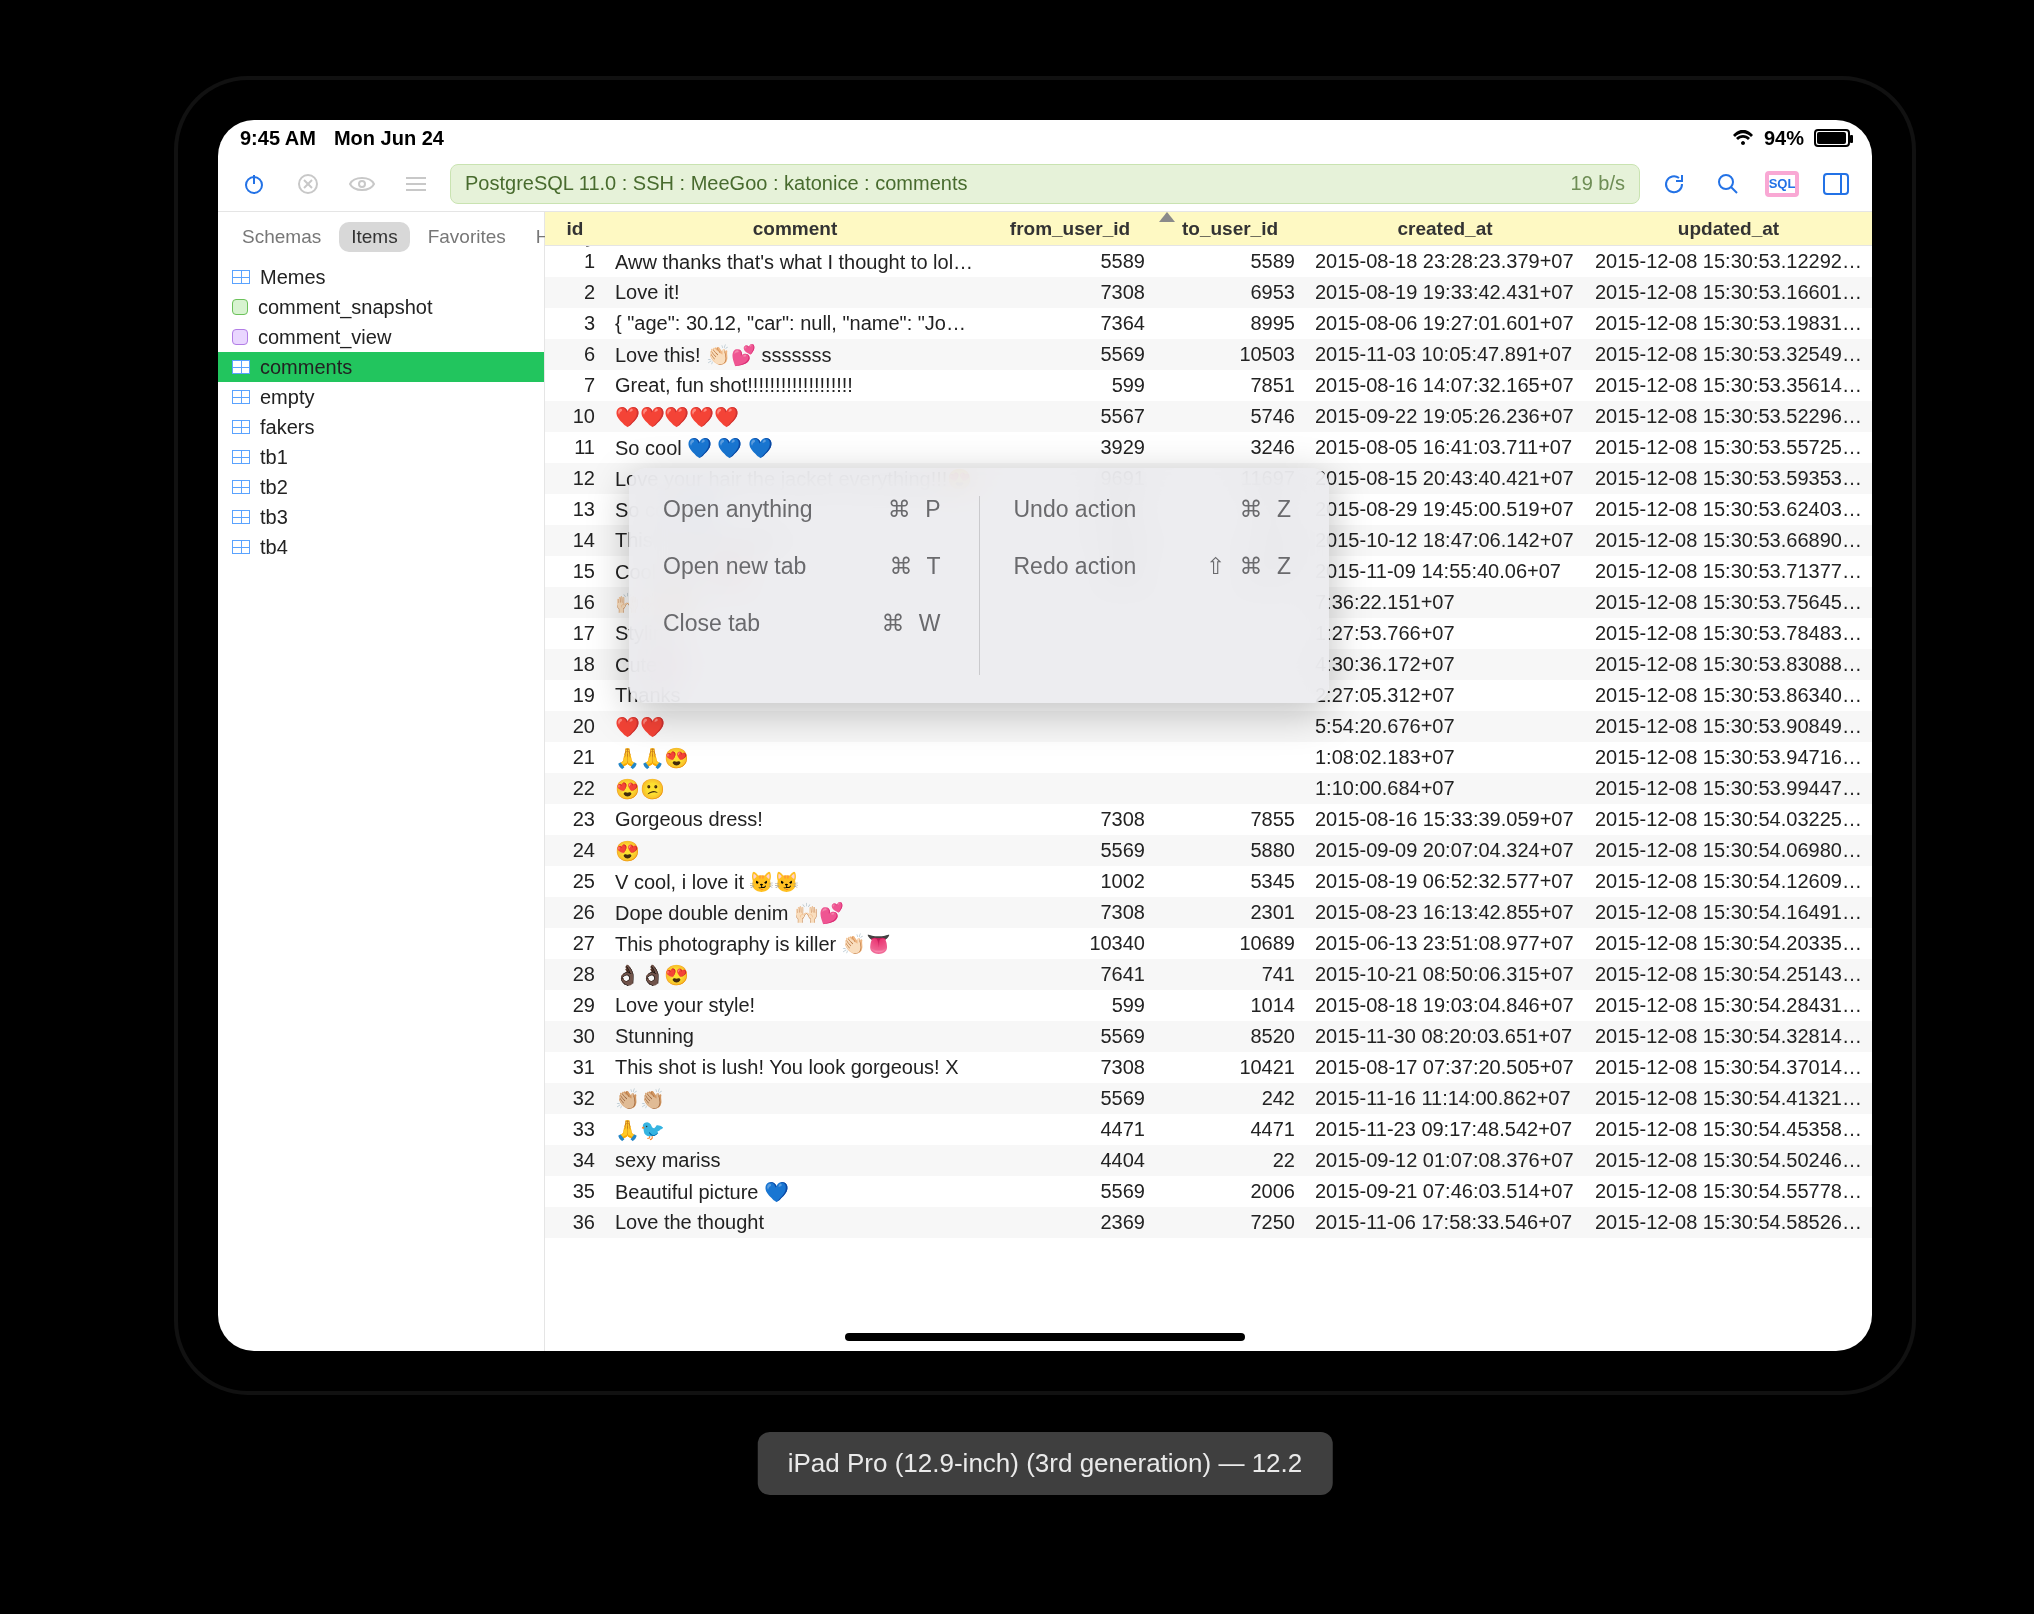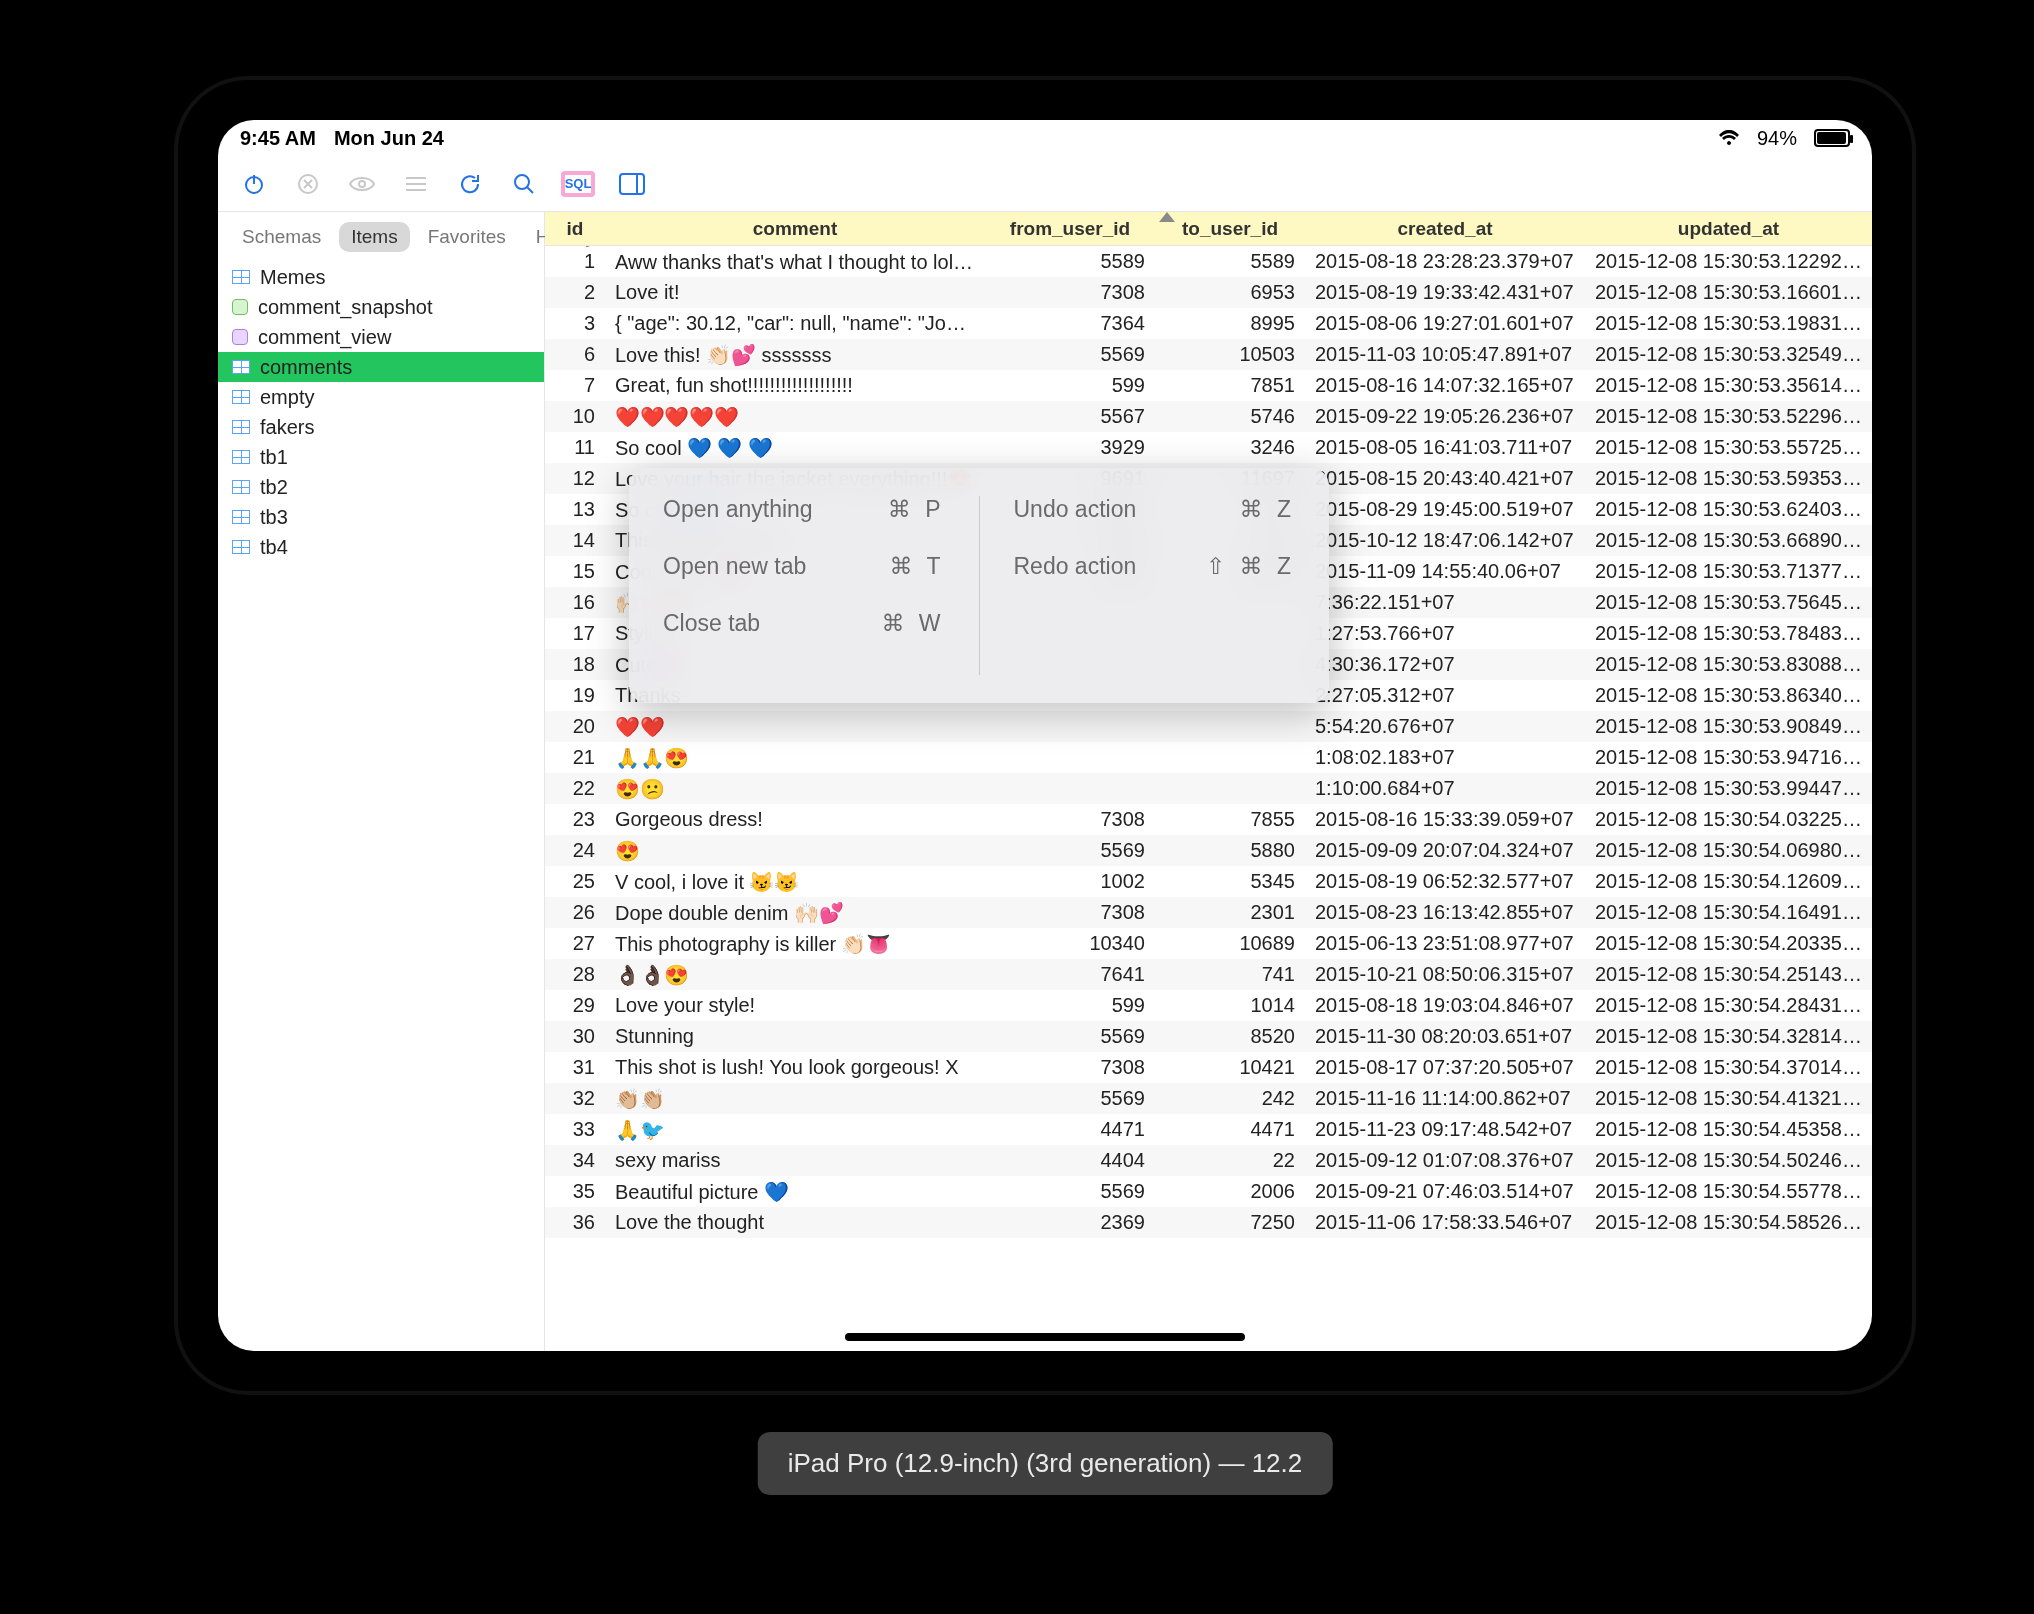--- a/index.html
+++ b/index.html
@@ -10,21 +10,21 @@
     background:#000; border-radius: 70px; padding: 40px;
     box-shadow: 0 0 0 4px #111, 0 30px 60px rgba(0,0,0,.6);
   }
   .screen {
     width: 100%; height: 100%; background:#fff; border-radius: 36px; overflow: hidden;
     display:flex; flex-direction: column; position: relative;
   }
   
   .statusbar { height: 36px; display:flex; align-items:center; justify-content:space-between; padding: 0 22px; font-size: 20px; color:#000; }
   .statusbar .left { display:flex; gap: 18px; font-weight: 600; }
-  .statusbar .right { display:flex; align-items:center; gap: 17px; font-weight: 400; text-align: right; }
+  .statusbar .right { display:flex; align-items:center; gap: 10px; font-weight: 700; text-align: right; }
   .wifi-icon { display:inline-block; }
   .battery-shell { width: 36px; height: 18px; border: 2px solid #000; border-radius: 4px; position: relative; }
   .battery-shell::after { content:""; position:absolute; right:-5px; top:4px; width:3px; height:8px; background:#000; border-radius: 1px;}
   .battery-fill { position:absolute; left:1px; top:1px; bottom:1px; width: 90%; background:#000; border-radius:2px; }
   
   .toolbar { height: 56px; display:flex; align-items:center; gap: 14px; padding: 0 16px; border-bottom: 1px solid #e5e5e5; }
   .tbtn { width: 40px; height: 40px; display:flex; align-items:center; justify-content:center; border-radius: 8px; color:#2372e6; }
   .tbtn.dim { color:#c8c8c8; }
   .breadcrumb {
     flex: 1; height: 40px; background:#e6f2d9; border:1px solid #c9e3b1; border-radius: 8px;
@@ -136,20 +136,24 @@
               <circle cx="13" cy="9" r="3" fill="none" stroke="#c8c8c8" stroke-width="2"></circle>
             </svg>
         </div>
         <div class="tbtn dim">
           <svg width="22" height="18" viewBox="0 0 22 18">
               <line x1="1" y1="3" x2="21" y2="3" stroke="#c8c8c8" stroke-width="2"></line>
               <line x1="1" y1="9" x2="21" y2="9" stroke="#c8c8c8" stroke-width="2"></line>
               <line x1="1" y1="15" x2="21" y2="15" stroke="#c8c8c8" stroke-width="2"></line>
             </svg>
         </div>
+        <div class="breadcrumb">
+          <span>PostgreSQL 11.0 : SSH : MeeGoo : katonice : comments</span>
+          <span class="rate">19 b/s</span>
+        </div>
         <div class="tbtn">
           <svg width="24" height="24" viewBox="0 0 24 24">
               <path d="M20 12a8 8 0 1 1-3-6" fill="none" stroke="#2372e6" stroke-width="2"></path>
               <path d="M20 3v6h-6" fill="none" stroke="#2372e6" stroke-width="2"></path>
             </svg>
         </div>
         <div class="tbtn">
           <svg width="24" height="24" viewBox="0 0 24 24">
               <circle cx="10" cy="10" r="7" fill="none" stroke="#2372e6" stroke-width="2"></circle>
               <line x1="15" y1="15" x2="21" y2="21" stroke="#2372e6" stroke-width="2"></line>

